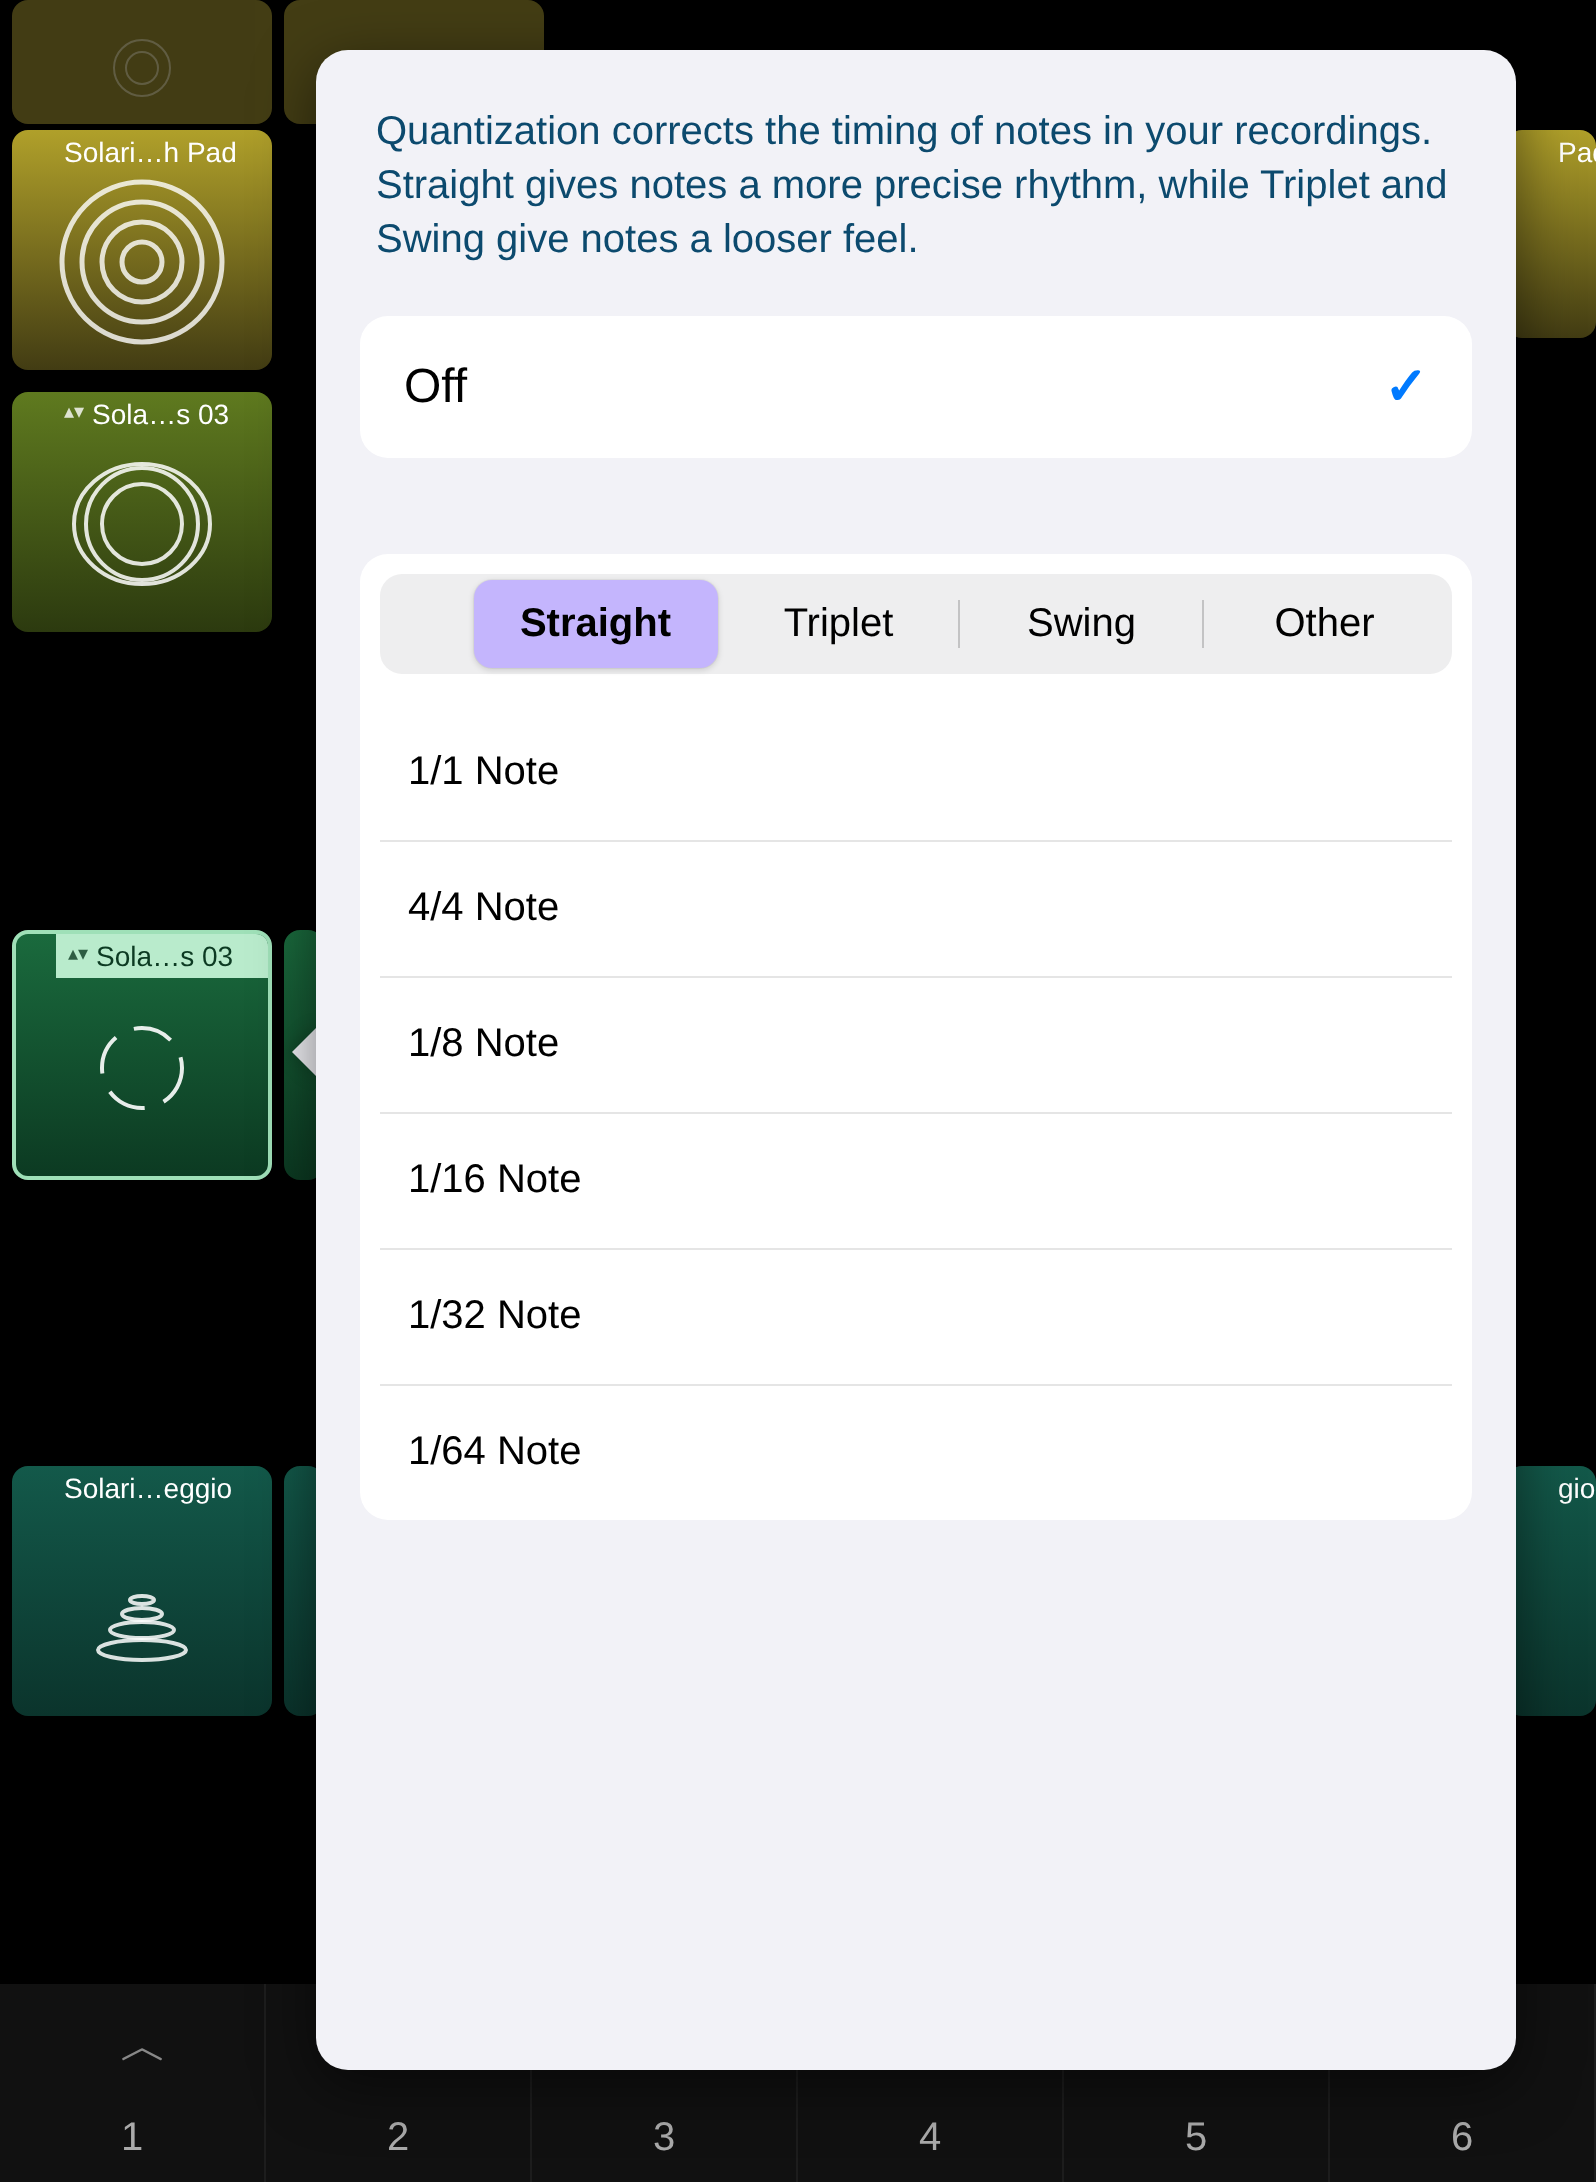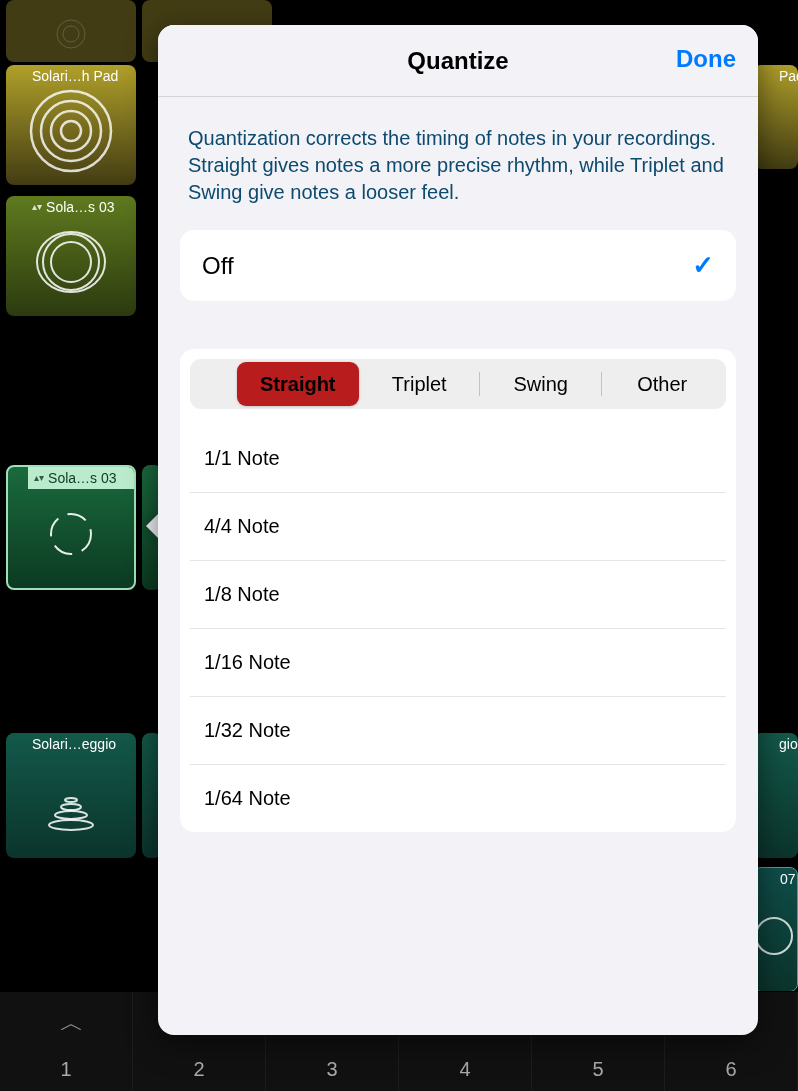--- a/index.html
+++ b/index.html
@@ -185,21 +185,21 @@
       display: flex;
       align-items: center;
       justify-content: center;
       font-size: 20px;
       color: #000;
       border-radius: 9px;
       cursor: pointer;
       position: relative;
     }
     .seg.selected {
-      background: #b91c1c;
+      background: #c4b5fd;
       font-weight: 600;
       box-shadow: 0 1px 3px rgba(0,0,0,0.15), 0 0 0 0.5px rgba(0,0,0,0.04);
       margin-left: 44px;
     }
     .seg:not(.selected):not(:last-child)::after {
       content: "";
       position: absolute;
       right: 0;
       top: 10px;
       bottom: 10px;
@@ -290,45 +290,35 @@
       </g>
     </svg>
   </div>
   <div class="cell c-teal-partial">
     <div class="label">S</div>
   </div>
 
   <div class="cell c-teal2">
     <div class="label">gio</div>
   </div>
-  <div class="cell c-teal3">
-    <div class="label">07</div>
-    <svg class="glyph" width="50" height="50" style="left:20px">
-      <circle cx="25" cy="25" r="18" stroke="rgba(255,255,255,0.8)" stroke-width="2" fill="none"></circle>
-    </svg>
-  </div>
 </div>
 
 <div class="ruler">
   <span class="chev">︿</span>
   <div class="col">1</div>
   <div class="col">2</div>
   <div class="col">3</div>
   <div class="col">4</div>
   <div class="col">5</div>
   <div class="col">6</div>
 </div>
 
 <div class="popover-arrow"></div>
 
 <div class="popover">
-  <div class="pop-header">
-    <div class="pop-title">Quantize</div>
-    <div class="pop-done">Done</div>
-  </div>
   <div class="pop-body">
     <div class="desc">Quantization corrects the timing of notes in your recordings. Straight gives notes a more precise rhythm, while Triplet and Swing give notes a looser feel.</div>
 
     <div class="card">
       <div class="off-row">
         <span>Off</span>
         <span class="check">✓</span>
       </div>
     </div>
 

